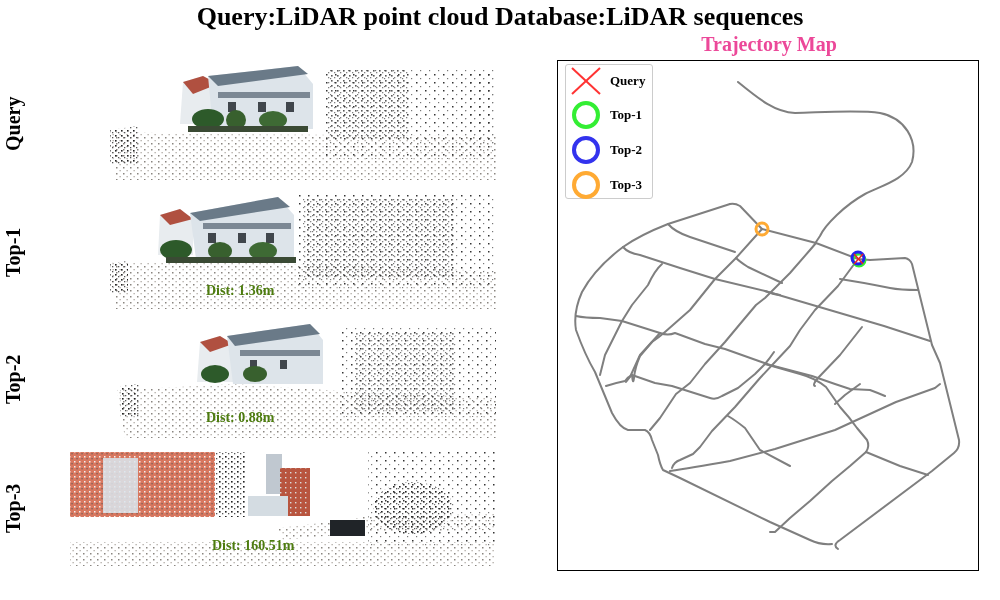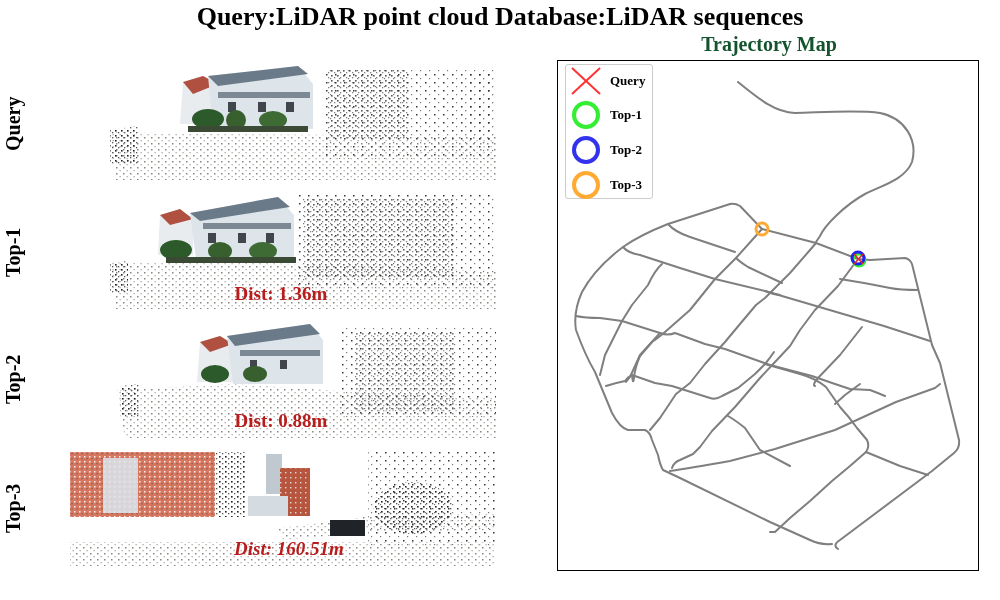--- a/index.html
+++ b/index.html
@@ -1,26 +1,26 @@
 <!DOCTYPE html>
 <html><head>
 <meta charset="utf-8">
 <style>
   html, body { margin:0; padding:0; background:#ffffff; }
   body { width:1000px; height:600px; position:relative; overflow:hidden;
          font-family:"Liberation Serif", "DejaVu Serif", serif; }
   .title { position:absolute; left:0; width:1000px; top:0; text-align:center;
            font-weight:bold; font-size:26px; color:#000; line-height:34px; }
   .map-title { position:absolute; left:557px; width:424px; top:32px; text-align:center;
-               font-weight:bold; font-size:20px; line-height:24px; color:#14532d; }
+               font-weight:bold; font-size:20px; line-height:24px; color:#ec4899; }
   .row-label { position:absolute; left:2px; width:30px; font-weight:bold; font-size:20px; color:#000;
                writing-mode:vertical-rl; transform:rotate(180deg); text-align:center; }
   .cloud { position:absolute; overflow:hidden; }
   .cloud svg { display:block; }
-  .dist { position:absolute; font-weight:bold; font-size:19px; color:#b91c1c; text-align:center;
+  .dist { position:absolute; font-weight:bold; font-size:14px; color:#4d7c0f; text-align:left;
           white-space:nowrap; }
   .map-frame { position:absolute; left:557px; top:60px; width:422px; height:511px;
                border:1px solid #000; box-sizing:border-box; background:#fff; }
   .map-svg { position:absolute; left:0; top:0; }
   .legend { position:absolute; left:565px; top:64px; width:86px; height:133px;
             border:1px solid #cccccc; border-radius:3px; background:rgba(255,255,255,0.85); }
   .legend-item { position:absolute; left:0; height:30px; width:86px; }
   .legend-item .lbl { position:absolute; left:44px; top:7px; font-weight:bold; font-size:13px; color:#000; }
   .legend-item svg { position:absolute; left:3px; top:0; }
 </style>
@@ -130,21 +130,21 @@
     <rect x="198" y="4" width="16" height="40" fill="#c0c8d0"></rect>
     <rect x="212" y="18" width="30" height="48" fill="url(#brick2)"></rect>
     <rect x="180" y="46" width="40" height="20" fill="#d4dce2"></rect>
     <polygon points="210,78 280,70 300,66 428,64 428,80 300,82 215,90" fill="url(#grnd)"></polygon>
     <rect x="262" y="70" width="35" height="16" fill="#202428"></rect>
     <ellipse cx="345" cy="58" rx="40" ry="26" fill="url(#dark)"></ellipse>
     <rect x="300" y="2" width="128" height="95" fill="url(#sparse)"></rect>
     <rect x="2" y="92" width="426" height="24" fill="url(#grnd)"></rect>
   </svg>
 </div>
-<div class="dist" style="left:204px;top:538px;width:170px;font-style:italic;">Dist: 160.51m</div>
+<div class="dist" style="left:212px;top:538px;width:170px;">Dist: 160.51m</div>
 
 <div class="map-title">Trajectory Map</div>
 <div class="map-frame"></div>
 
 <svg class="map-svg" width="1000" height="600" viewBox="0 0 1000 600">
   <g fill="none" stroke="#7f7f7f" stroke-width="2" stroke-linejoin="round" stroke-linecap="round">
 
     <path d="M738,82 C760,100 775,112 795,113 C830,112 860,110 880,113 C905,118 918,140 912,162 C905,180 880,186 865,194 C845,205 825,225 820,236 L816,242"></path>
 
     <path d="M730,204 Q735,203 740,206 L762,229 L816,243 L858,259 L870,260 L905,258 Q910,259 912,264 L932,345 L940,363 L959,440 Q960,448 954,453 L932,471 L840,540 Q832,545 838,549"></path>

